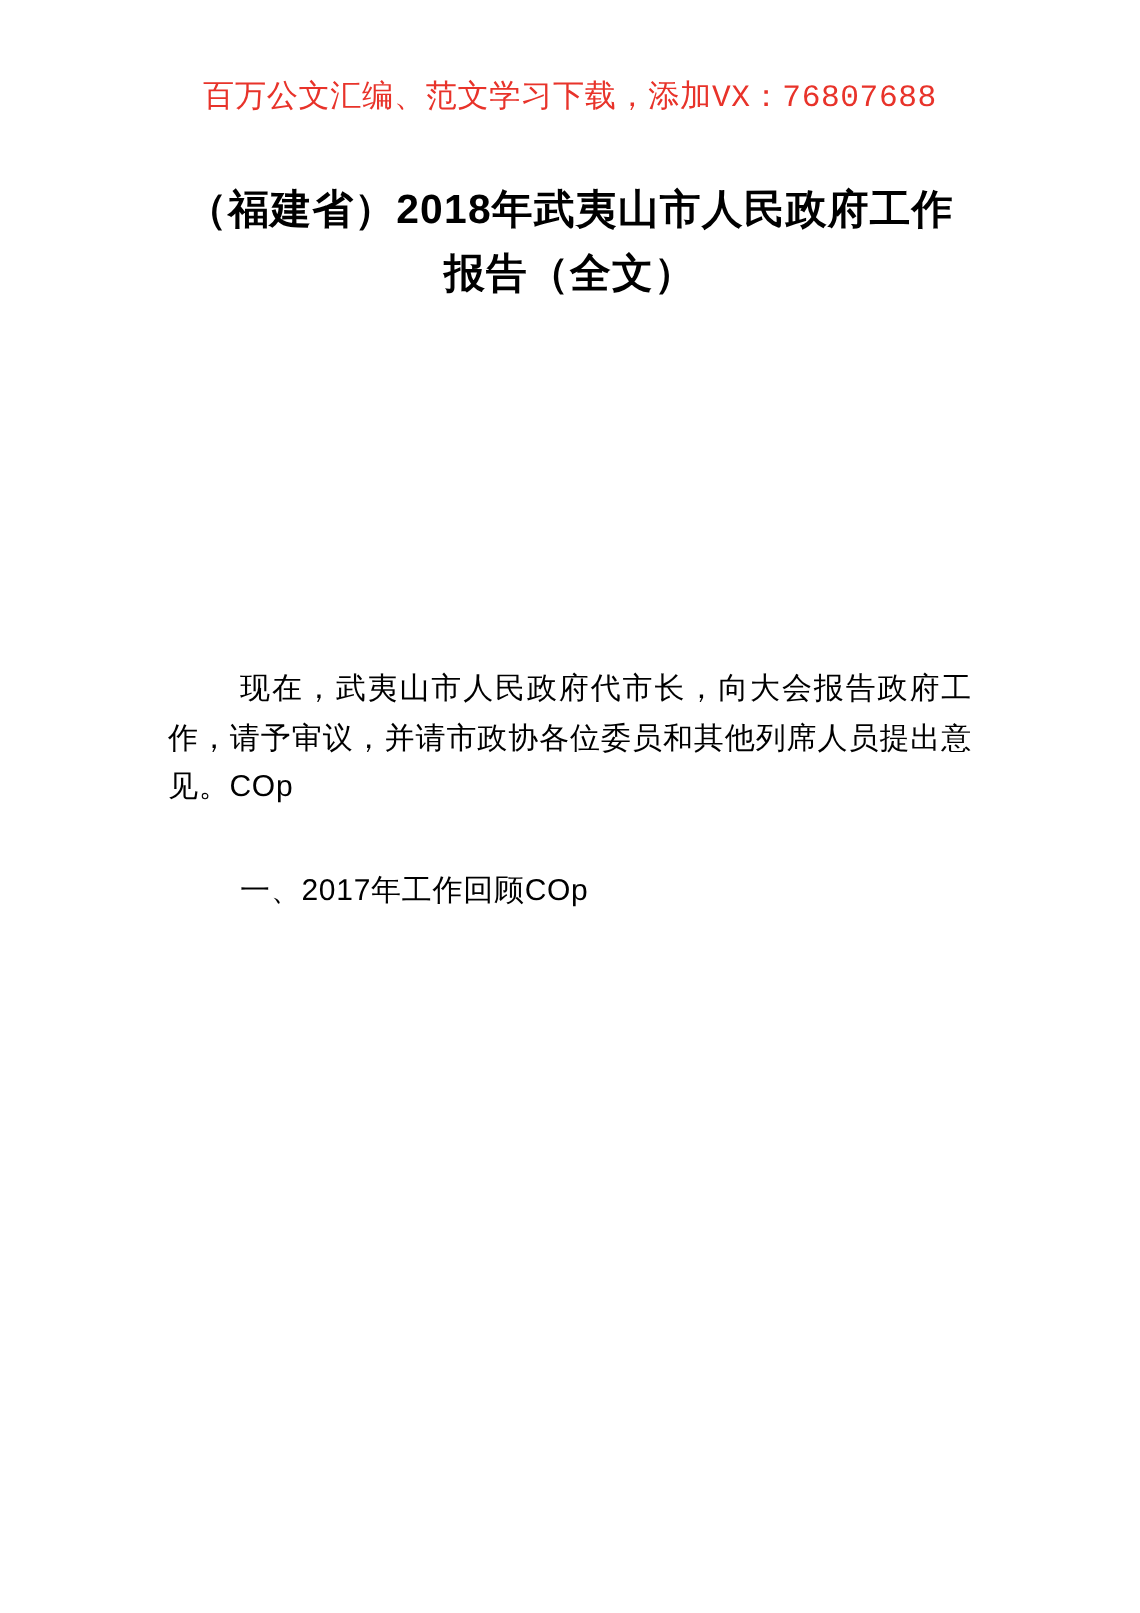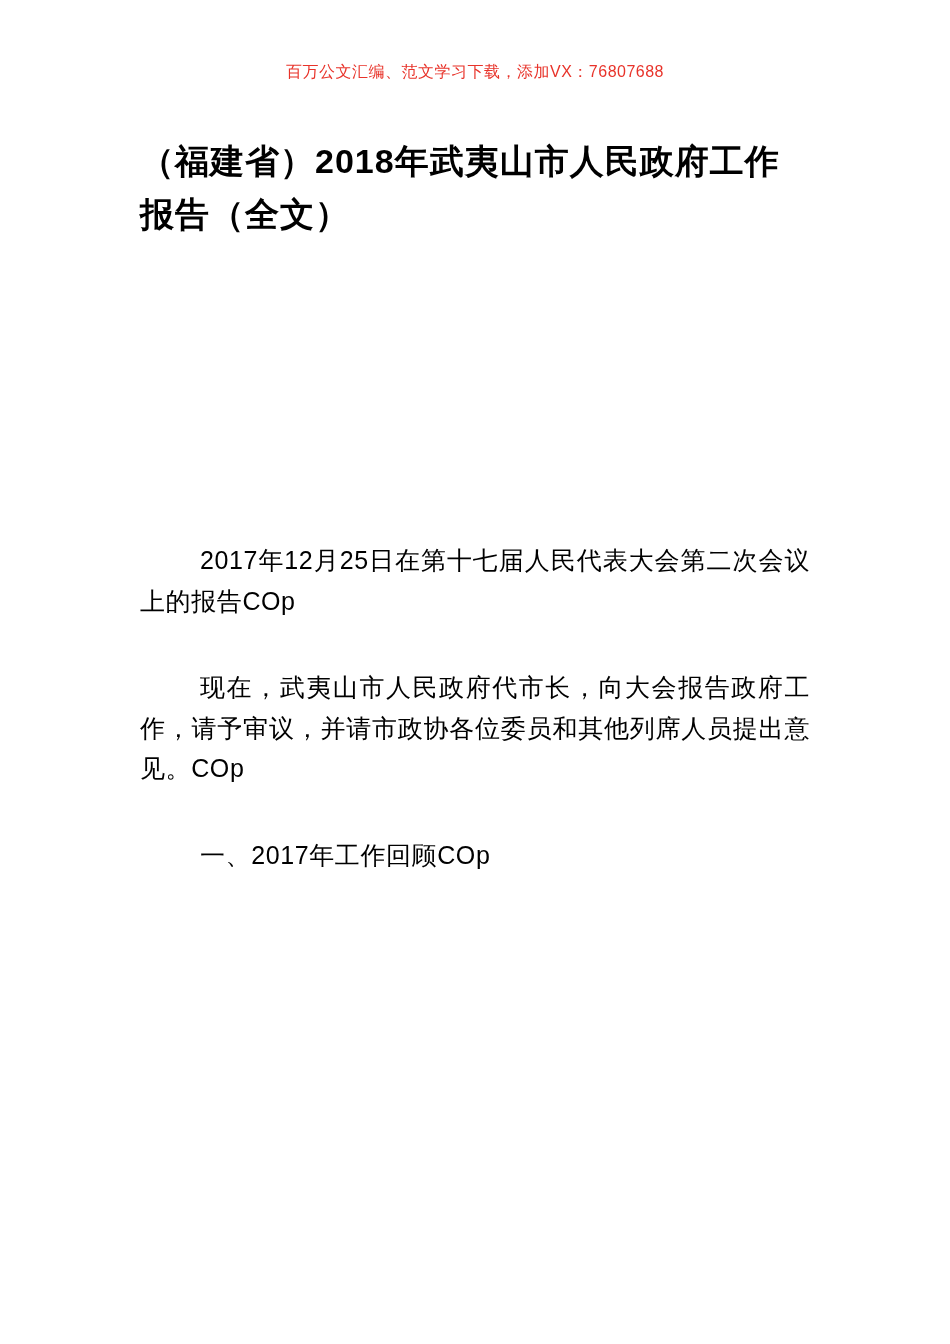--- a/index.html
+++ b/index.html
@@ -19,28 +19,28 @@
     width: 950px;
     height: 1344px;
     box-sizing: border-box;
     padding: 0 140px;
     position: relative;
   }
   .promo-banner {
     margin-top: 62px;
     text-align: center;
     color: #e8332a;
-    font-size: 16px;
+    font-size: 26px;
     letter-spacing: 0.5px;
-    font-family: Liberation Sans, sans-serif;
+    font-family: Liberation Mono, monospace;
     white-space: nowrap;
   }
   .doc-title {
     margin-top: 52px;
-    text-align: left;
+    text-align: center;
     font-size: 34px;
     font-weight: bold;
     line-height: 1.55;
     letter-spacing: 1px;
   }
   .spacer-block {
     height: 300px;
   }
   .body-block {
     font-size: 25px;
@@ -64,21 +64,20 @@
 
 <div class="page">
 
   <div class="promo-banner">百万公文汇编、范文学习下载，添加VX：76807688</div>
 
   <div class="doc-title">（福建省）2018年武夷山市人民政府工作报告（全文）</div>
 
   <div class="spacer-block"></div>
 
   <div class="body-block">
-    <p class="para indent">2017年12月25日在第十七届人民代表大会第二次会议上的报告COp</p>
 
 
 
     <p class="para indent">现在，武夷山市人民政府代市长，向大会报告政府工作，请予审议，并请市政协各位委员和其他列席人员提出意见。COp</p>
 
     <p class="para indent last">一、2017年工作回顾COp</p>
   </div>
 
 </div>
 

